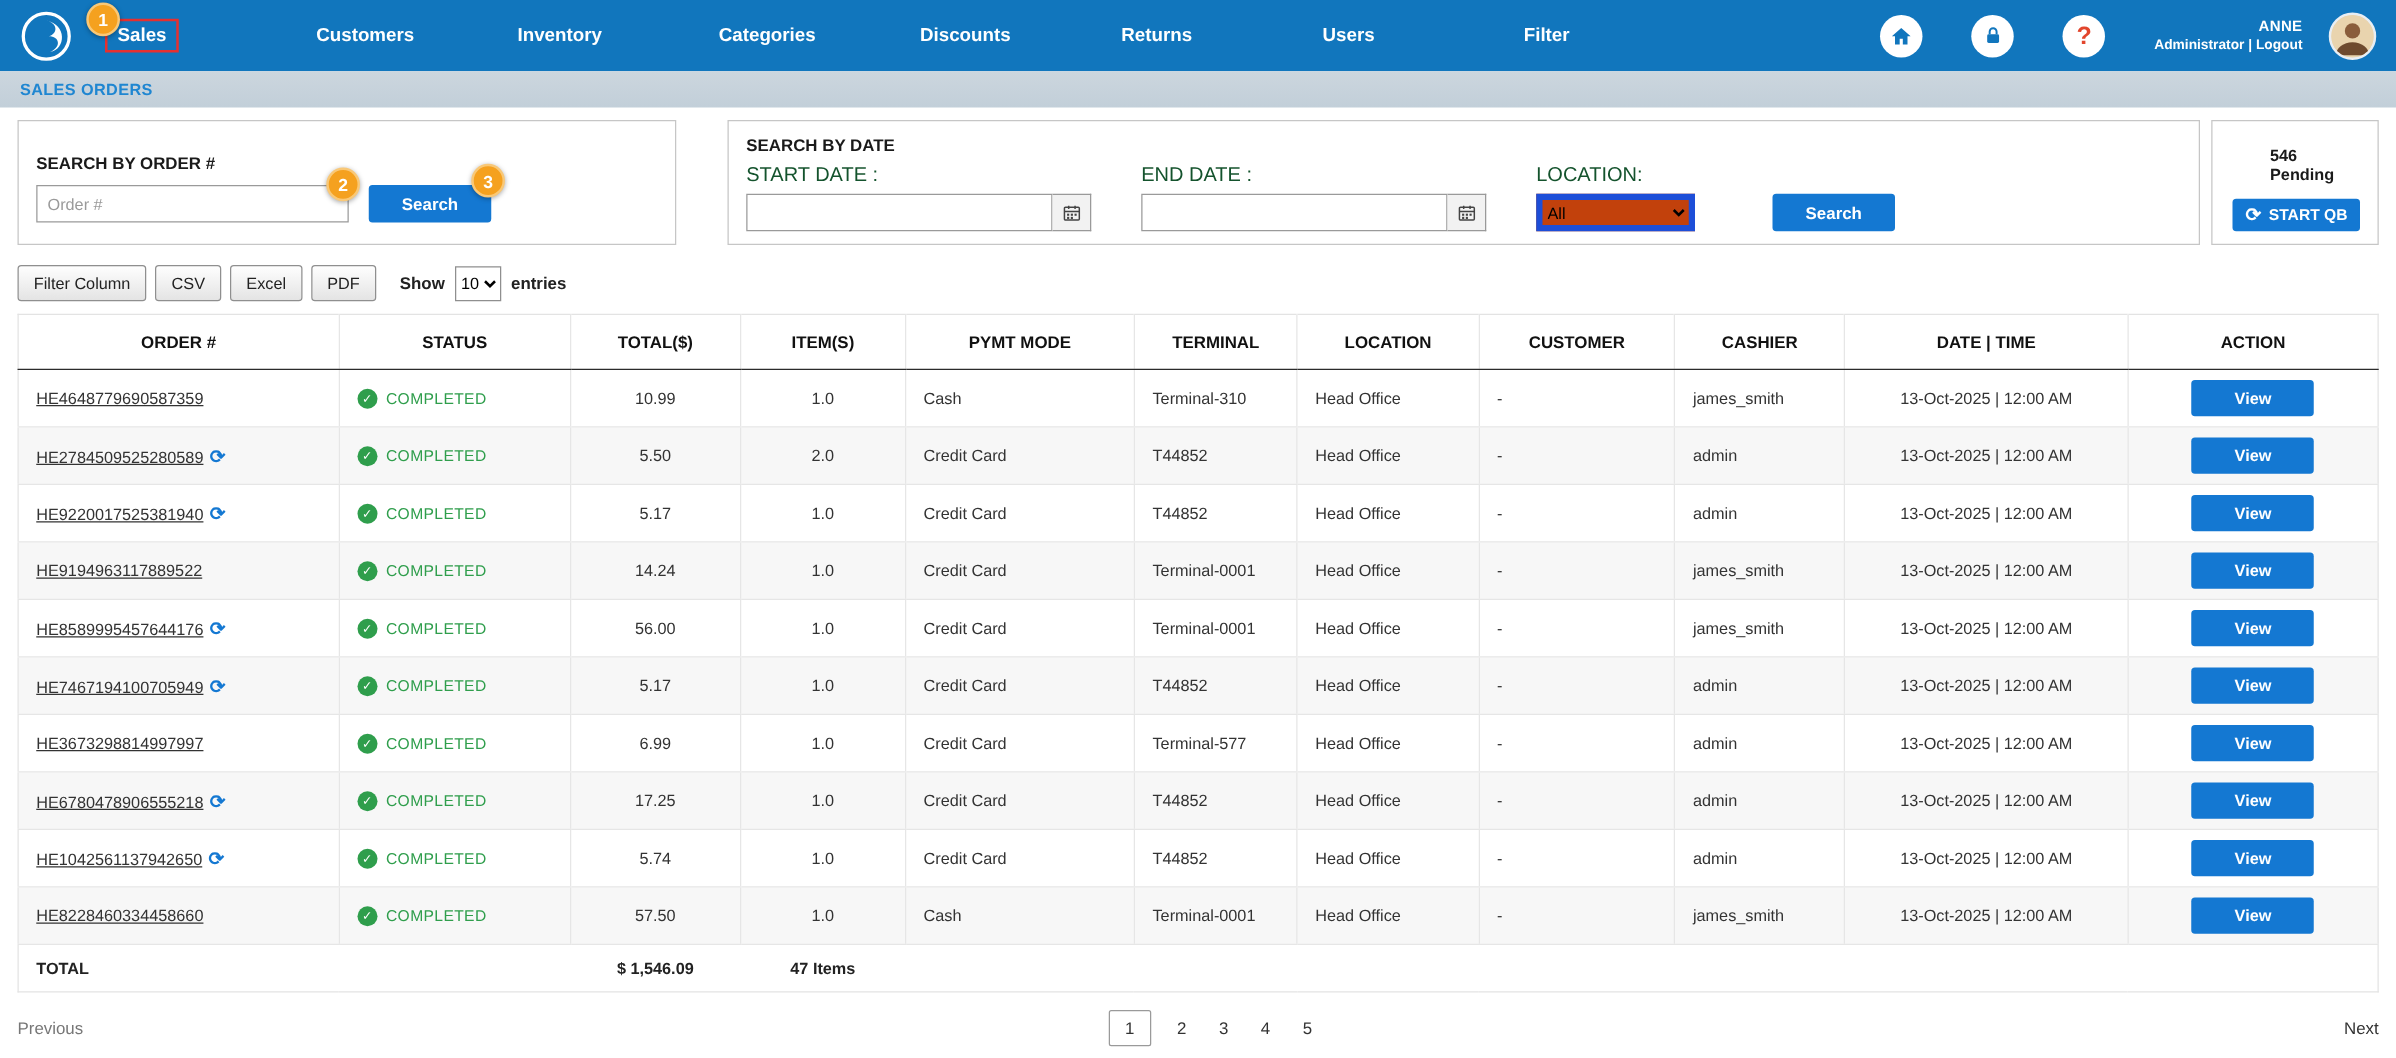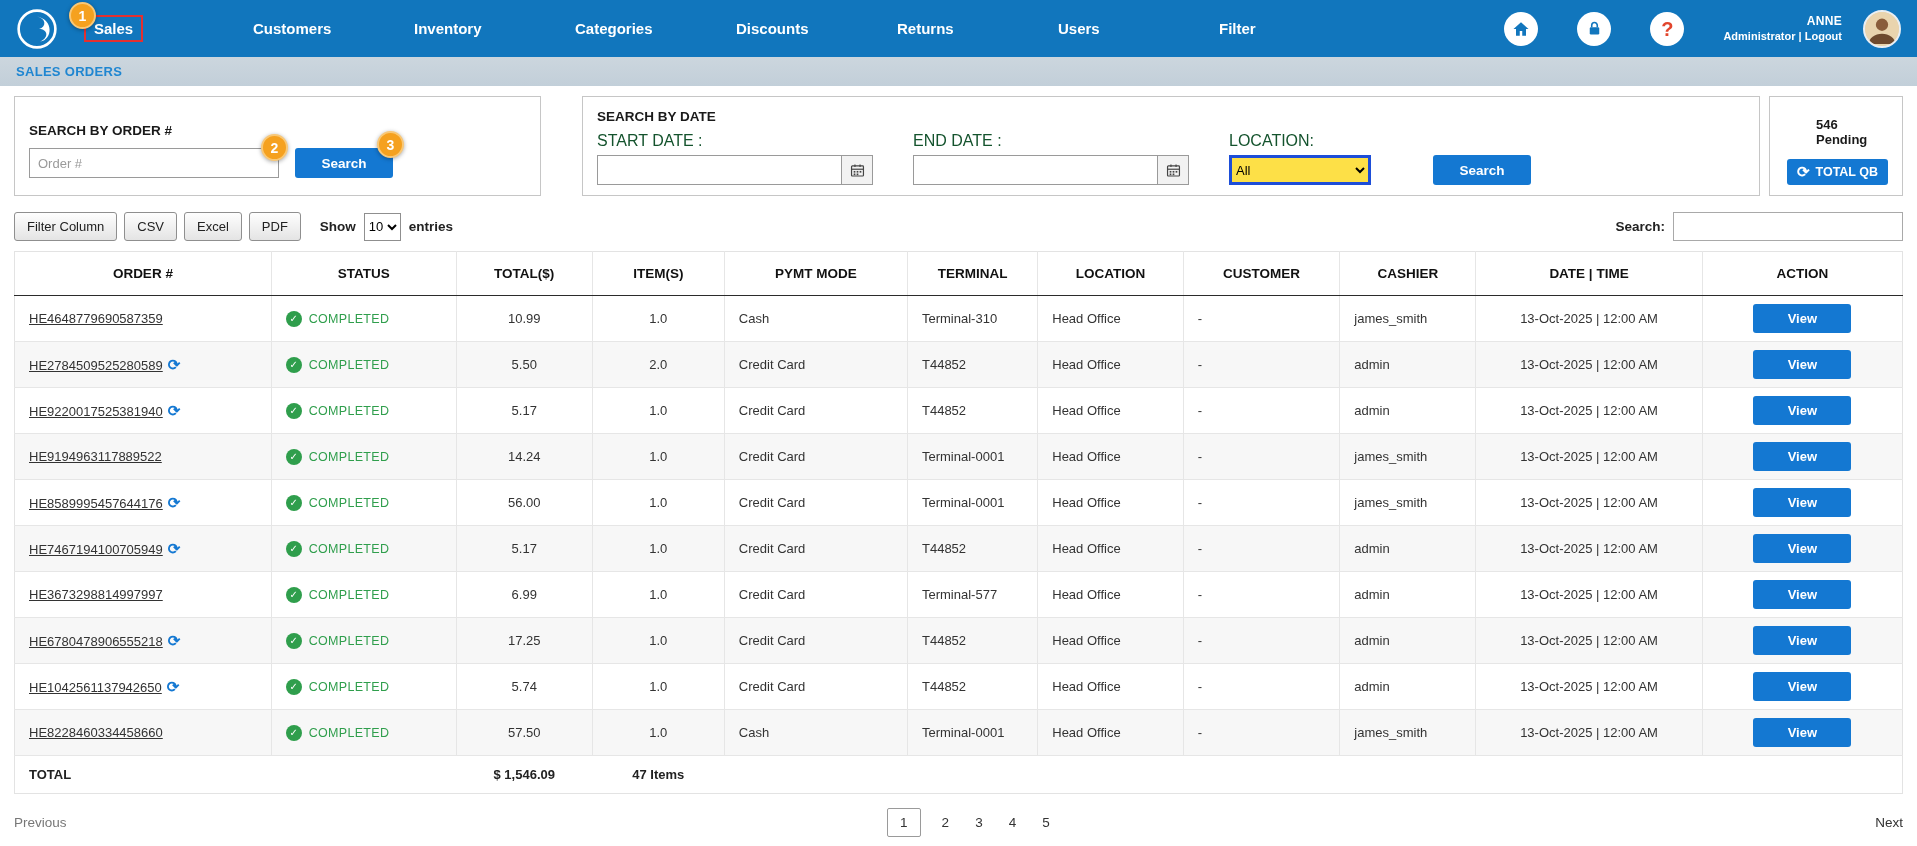--- a/index.html
+++ b/index.html
@@ -55,21 +55,21 @@
   .ann-input { right:-9px; top:-14px; }
   .btn { background:var(--accent); color:#fff; border:none; border-radius:3px; font-weight:700; font-size:13.5px; cursor:pointer; font-family:inherit; }
   .search-btn { width:98px; height:30px; }
   .ann-btn { right:-11px; top:-17px; }
   .date-row { display:flex; align-items:flex-end; margin-top:8px; }
   .field-group { display:flex; flex-direction:column; margin-right:40px; }
   .field-label { font-size:16px; font-weight:400; margin-bottom:5px; color:#14532d; }
   .input-group { display:flex; }
   .date-input { width:245px; height:30px; border:1px solid #9a9a9a; padding:0 8px; font-size:13px; font-family:inherit; }
   .cal-btn { width:31px; height:30px; border:1px solid #9a9a9a; border-left:none; background:#f2f2f2; display:flex; align-items:center; justify-content:center; cursor:pointer; }
-  .loc-select { width:142px; height:30px; border:3px solid #1d4ed8; font-size:13px; font-family:inherit; background:#fde047; }
+  .loc-select { width:127px; height:30px; border:5px solid #1d4ed8; font-size:13px; font-family:inherit; background:#c2410c; }
   .date-search-btn { width:98px; height:30px; margin-left:22px; }
   .pending-text { font-size:13px; font-weight:700; color:#1a1a1a;margin-left:32px; }
   .sync-btn { height:30px; padding:0 10px; font-size:12.5px; margin-top:12px; margin-left:auto; display:flex; align-items:center; gap:6px; }
   .sync-white { font-size:15px; }
 
   
   .toolbar { display:flex; align-items:center; margin:16px 14px 10px; }
   .tool-btn {
     border:1px solid #8f8f8f; background:linear-gradient(#fefefe, #e4e4e4);
     border-radius:3px; padding:6px 12px; font-size:13px; color:#222;
@@ -236,38 +236,34 @@
         </select>
       </div>
       <button class="btn date-search-btn" data-name="date-search-button">Search</button>
     </div>
   </section>
 
   <section class="panel panel-sync" data-name="sync-panel">
     <div class="pending-text" data-name="pending-count">546 Pending</div>
     <button class="btn sync-btn" data-name="sync-qb-button">
       <span class="sync-white" data-name="sync-icon">⟳</span>
-      <span data-name="sync-qb-label">TOTAL QB</span>
+      <span data-name="sync-qb-label">START QB</span>
     </button>
   </section>
 
 </div>
 
 <div class="toolbar" data-name="table-toolbar">
   <span id="export-buttons" data-name="export-buttons"><button class="tool-btn" data-name="filter-column-button">Filter Column</button><button class="tool-btn" data-name="csv-button">CSV</button><button class="tool-btn" data-name="excel-button">Excel</button><button class="tool-btn" data-name="pdf-button">PDF</button></span>
   <div class="show-group" data-name="show-entries-group">
     <span data-name="show-label">Show</span>
     <select class="entries-select" data-name="entries-select">
       <option>10</option>
     </select>
     <span data-name="entries-label">entries</span>
-  </div>
-  <div class="search-group" data-name="table-search-group">
-    <label data-name="table-search-label">Search:</label>
-    <input class="table-search-input" data-name="table-search-input" style="">
   </div>
 </div>
 
 <div class="table-wrap" data-name="orders-table-wrap">
   <table id="orders-table" data-name="orders-table">
     <thead>
         <tr id="head-row">
           <th data-name="column-header">ORDER #</th>
           <th data-name="column-header">STATUS</th>
           <th data-name="column-header">TOTAL($)</th>

